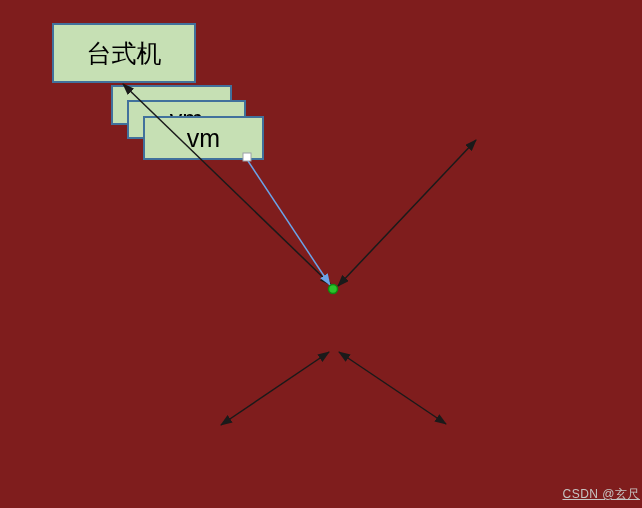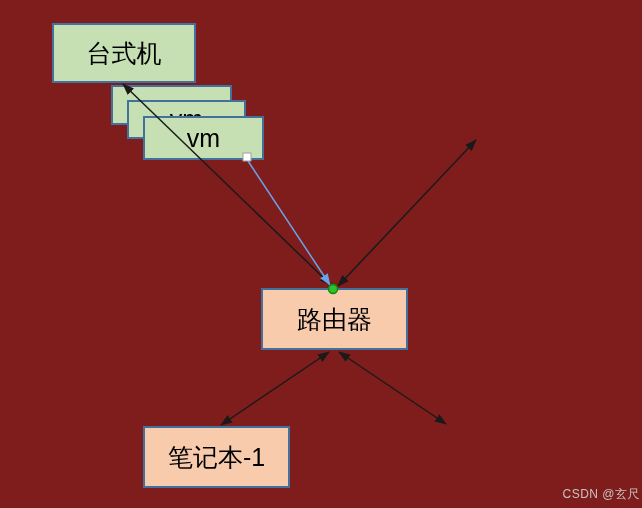--- a/index.html
+++ b/index.html
@@ -26,21 +26,21 @@
     pointer-events:none;
   }
   .ln-black{stroke:var(--connector-black,#1a1a1a);stroke-width:1.5;fill:none;}
   .ln-blue{stroke:var(--connector-blue,#6ba3e8);stroke-width:1.5;fill:none;}
   .mk-black{fill:var(--connector-black,#1a1a1a);}
   .mk-blue{fill:var(--connector-blue,#6ba3e8);}
   .conn-dot{fill:var(--connection-point-green,#2cc22c);stroke:var(--connection-point-border,#0f8a0f);stroke-width:1.5;}
   .sel-handle{fill:var(--handle-fill,#ffffff);stroke:var(--handle-border,#9aa0a6);stroke-width:1;}
   .watermark{
     position:absolute;right:2px;bottom:5px;
-    font-size:12px;color:#c6c3c1;letter-spacing:.5px;
+    font-size:12px;color:#c6c3c1;letter-spacing:.5px;text-decoration:underline;
   }
 </style>
 </head>
 <body>
 
 <div class="canvas">
 
   <div class="node green" style="left:52px;top:23px;width:144px;height:60px">
     <span>台式机</span>
   </div>
@@ -49,27 +49,21 @@
     <span></span>
   </div>
   <div class="node green" style="left:127px;top:100px;width:119px;height:39px">
     <span>vm</span>
   </div>
   <div class="node green" style="left:143px;top:116px;width:121px;height:44px">
     <span>vm</span>
   </div>
 
 
-  <div class="node peach" style="left:261px;top:288px;width:147px;height:62px">
-    <span>路由器</span>
-  </div>
 
-  <div class="node peach" style="left:143px;top:426px;width:147px;height:62px">
-    <span>笔记本-1</span>
-  </div>
 
 
   <svg class="overlay" viewBox="0 0 642 508" xmlns="http://www.w3.org/2000/svg">
     <defs>
       <marker id="arrB" markerUnits="userSpaceOnUse" markerWidth="12" markerHeight="9" viewBox="0 0 12 9" refX="11" refY="4.5" orient="auto-start-reverse">
         <path class="mk-black" d="M0,0 L12,4.5 L0,9 Z"></path>
       </marker>
       <marker id="arrBlue" markerUnits="userSpaceOnUse" markerWidth="12" markerHeight="9" viewBox="0 0 12 9" refX="11" refY="4.5" orient="auto">
         <path class="mk-blue" d="M0,0 L12,4.5 L0,9 Z"></path>
       </marker>

